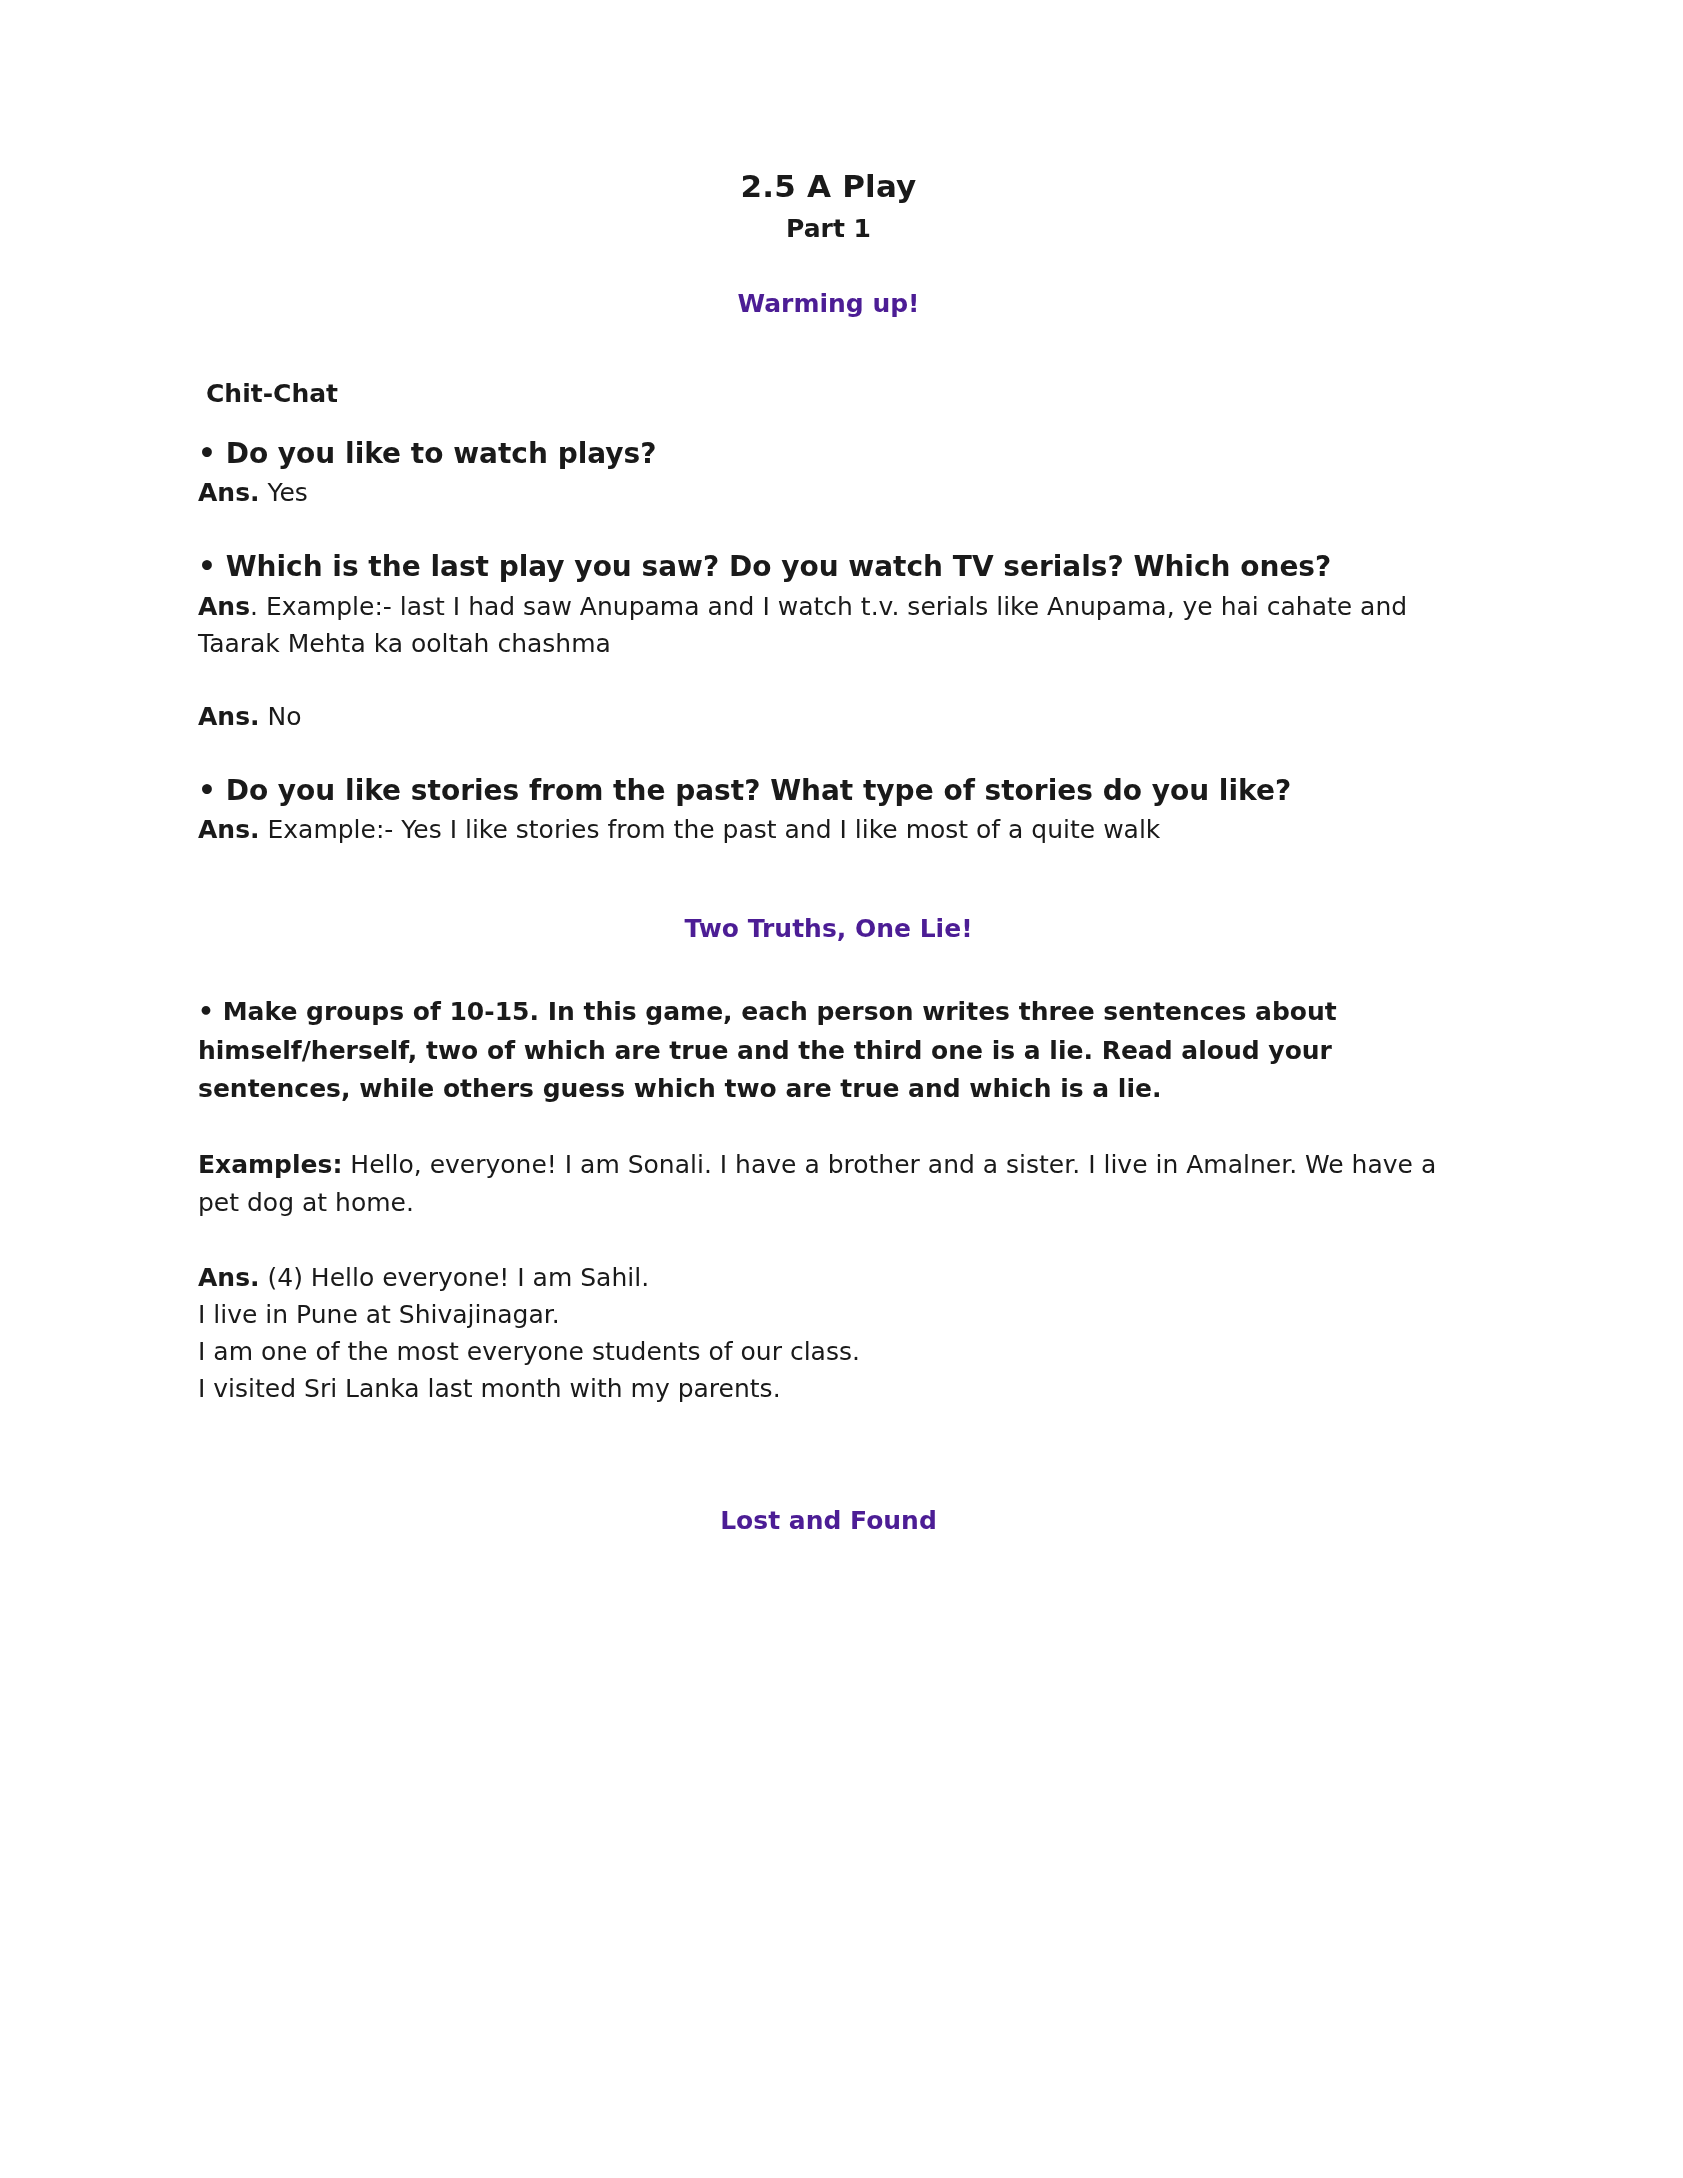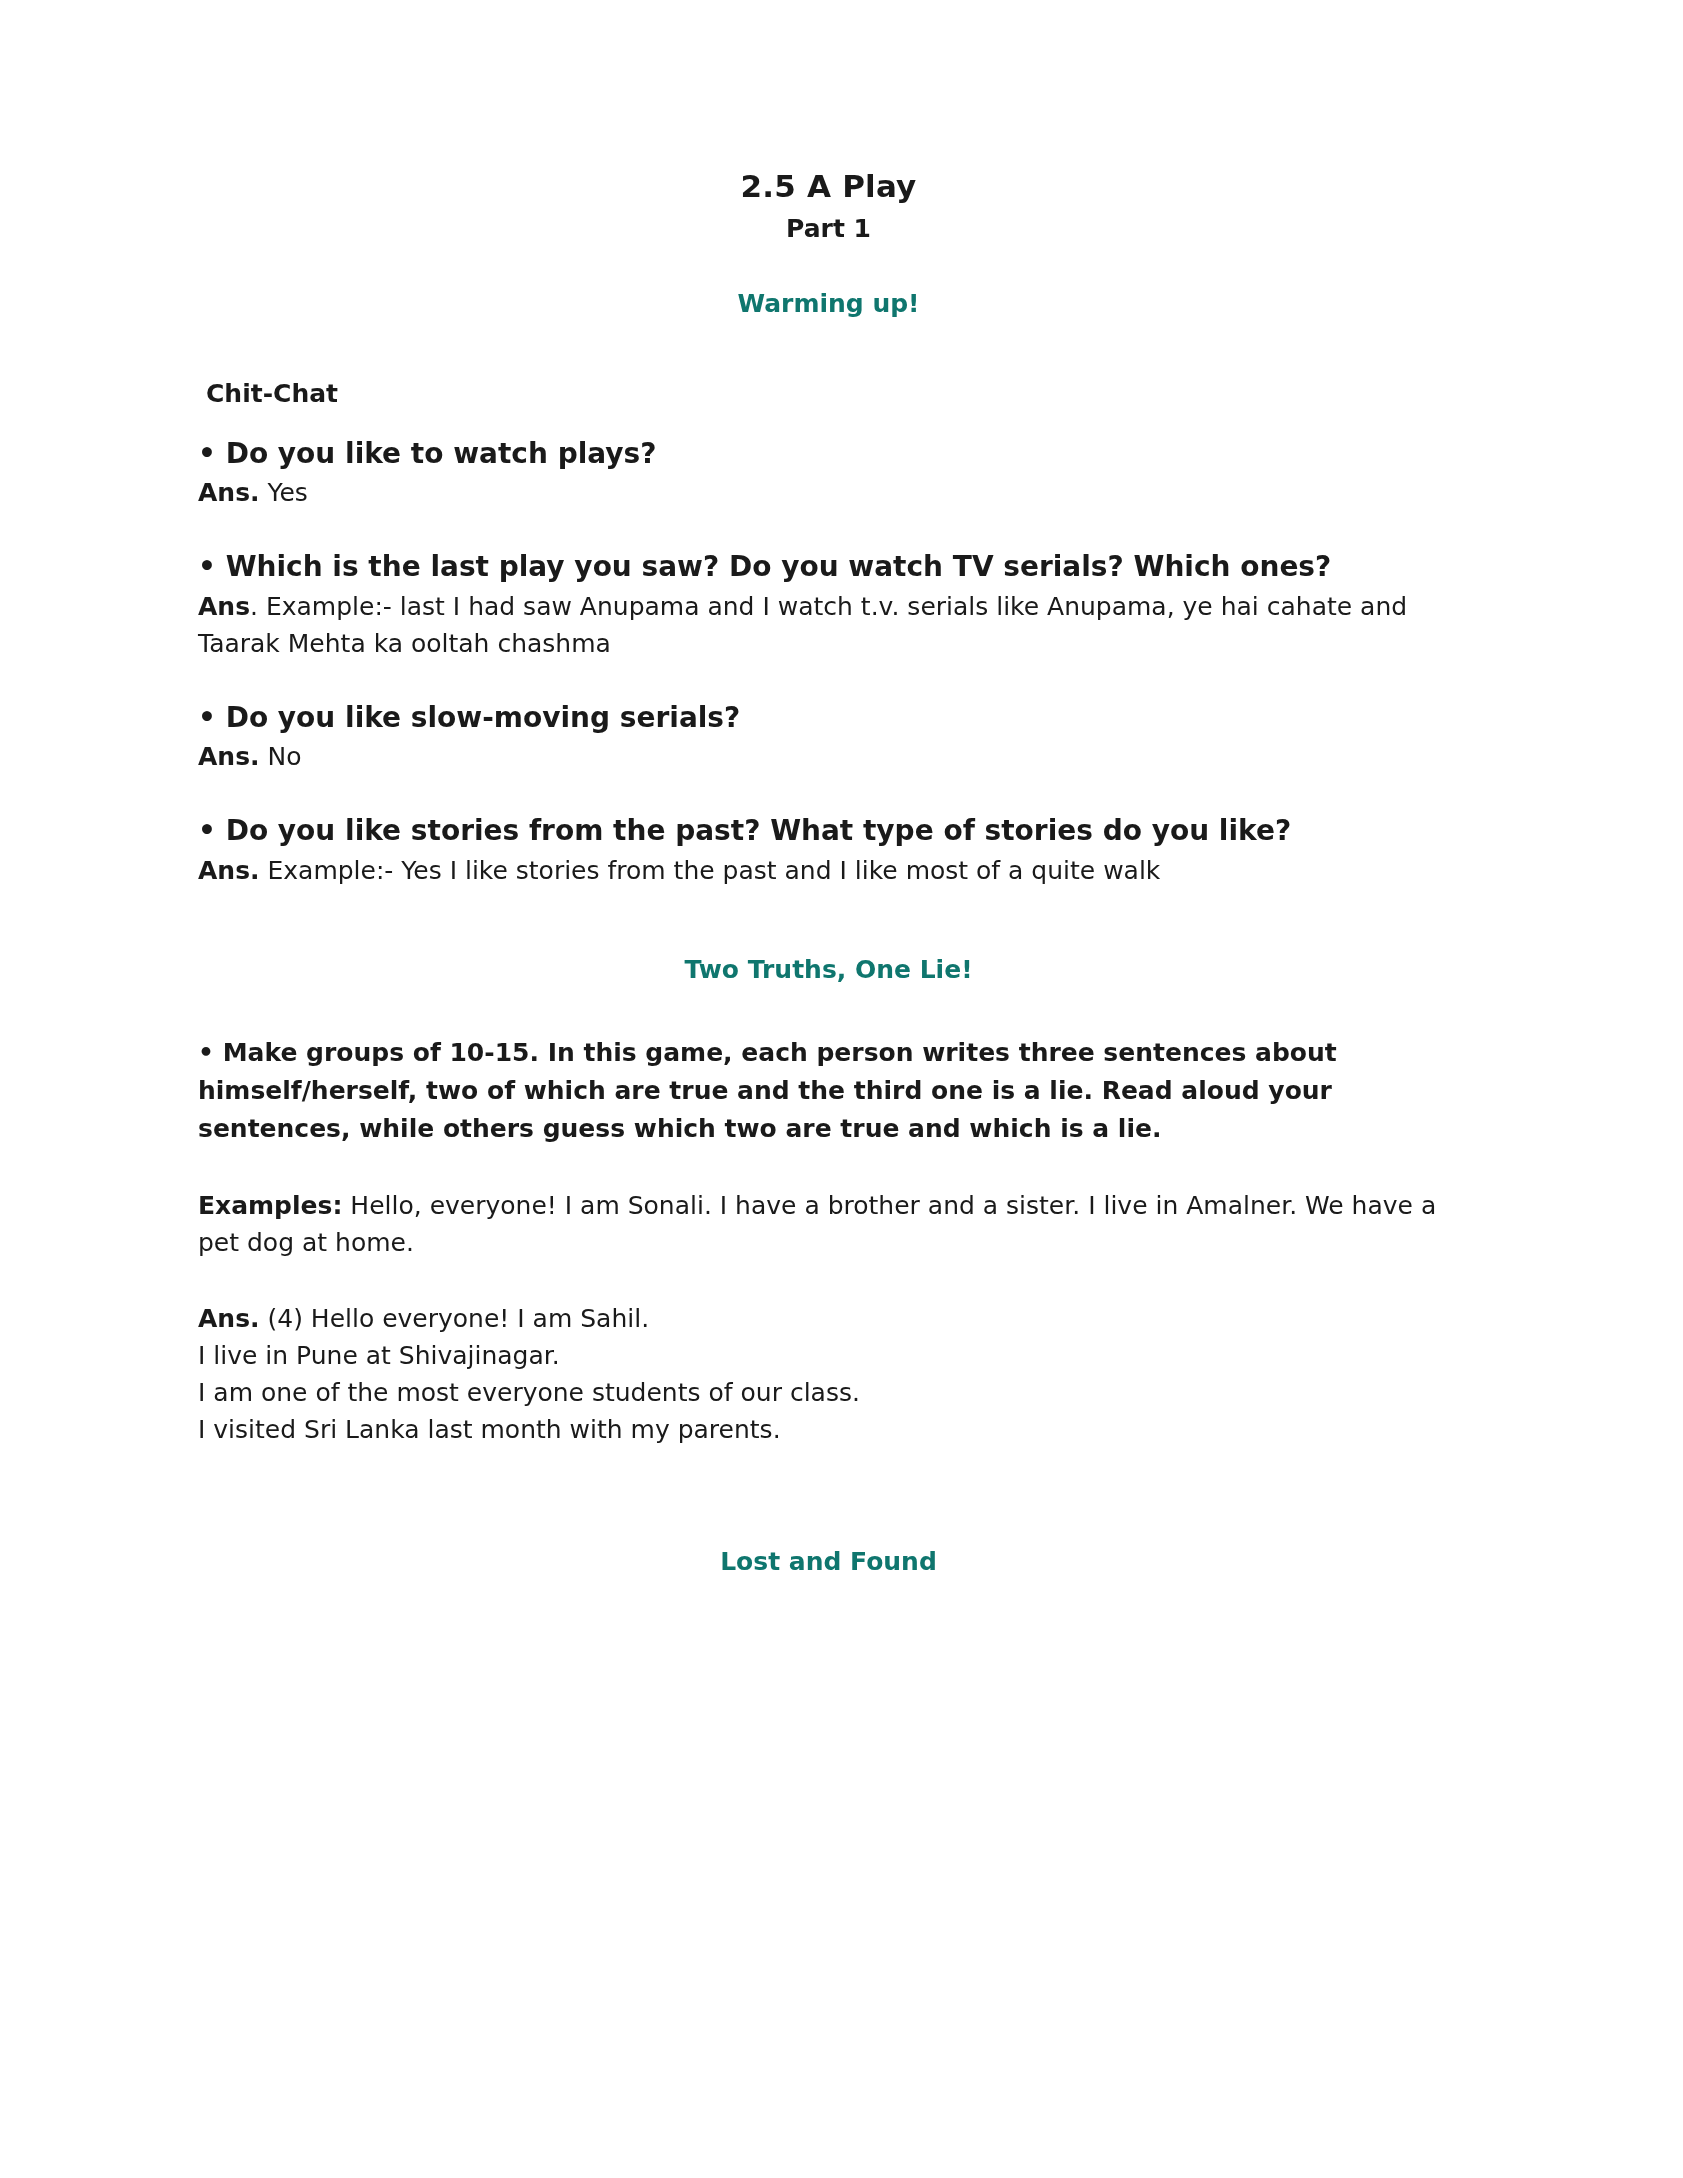--- a/index.html
+++ b/index.html
@@ -28,21 +28,21 @@
     margin: 0 0 10px 0;
   }
   .subtitle {
     text-align: center;
     font-size: 25px;
     font-weight: bold;
     margin: 0 0 46px 0;
   }
   .section-heading {
     text-align: center;
-    color: #0f766e;
+    color: #4c1d95;
     font-weight: bold;
     font-size: 25px;
     margin: 0;
   }
   .bold-line {
     font-weight: bold;
     font-size: 25px;
     line-height: 1.42;
     margin: 8px;
   }
@@ -105,21 +105,20 @@
     <p class="q">• Do you like to watch plays?</p>
     <p class="a"><span class="lbl">Ans.</span> <span>Yes</span></p>
   </div>
 
   <div class="qa-block">
     <p class="q">• Which is the last play you saw? Do you watch TV serials? Which ones?</p>
     <p class="a"><span class="lbl">Ans</span><span>. Example:- last I had saw Anupama and I watch t.v. serials like Anupama, ye hai cahate and Taarak Mehta ka ooltah chashma</span></p>
   </div>
 
   <div class="qa-block">
-    <p class="q">• Do you like slow-moving serials?</p>
     <p class="a"><span class="lbl">Ans.</span> <span>No</span></p>
   </div>
 
   <div class="qa-block">
     <p class="q">• Do you like stories from the past? What type of stories do you like?</p>
     <p class="a"><span class="lbl">Ans.</span> <span>Example:- Yes I like stories from the past and I like most of a quite walk</span></p>
   </div>
 
   <div class="spacer-30"></div>
 

